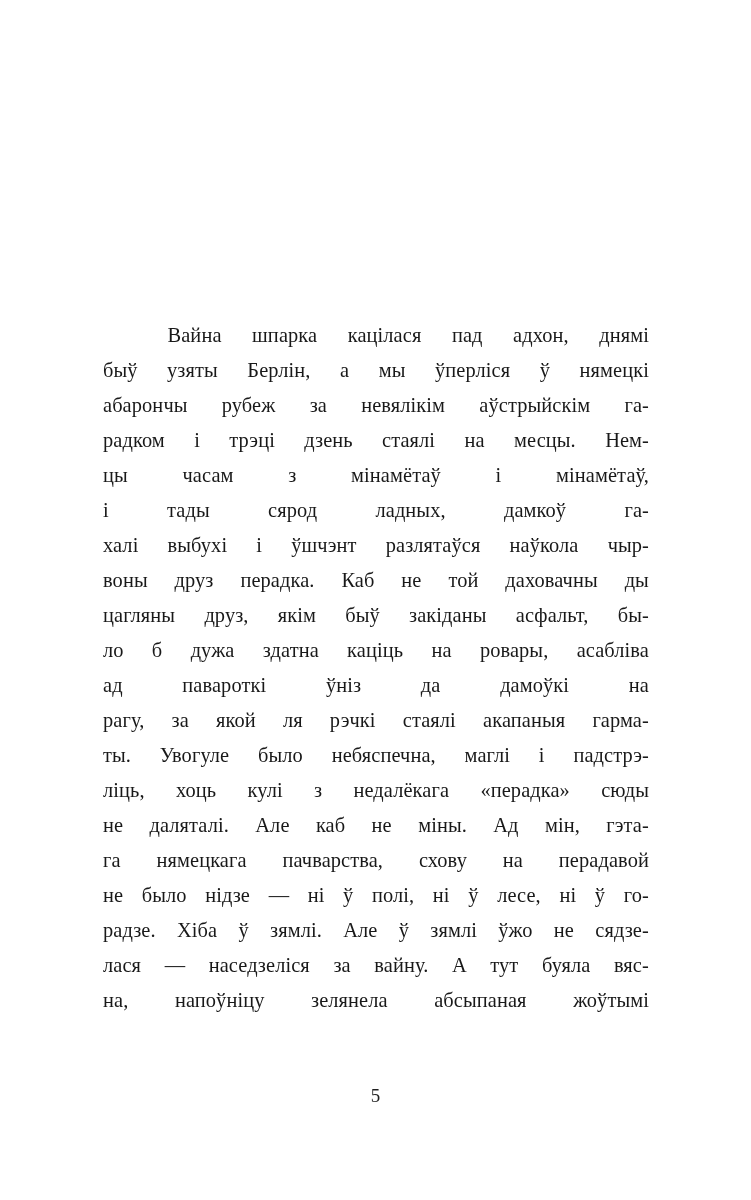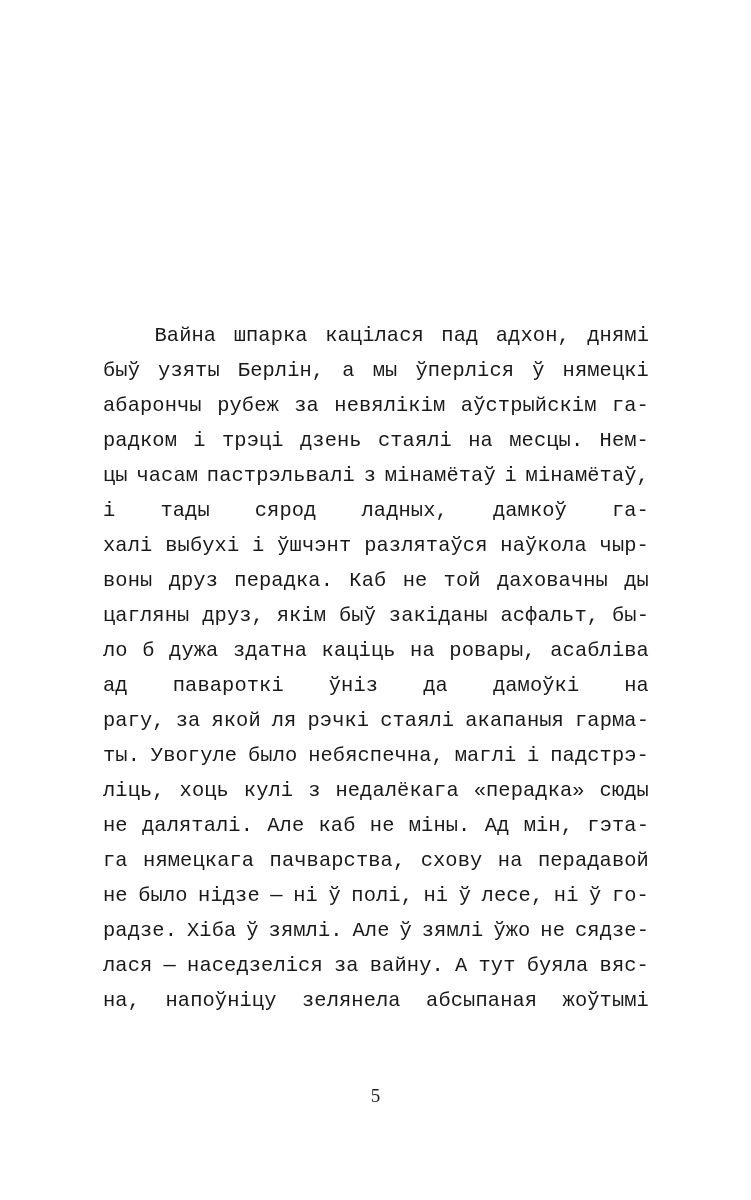--- a/index.html
+++ b/index.html
@@ -35,21 +35,20 @@
   }
 
   .para-line {
     display: block;
     font-size: 20.4px;
     line-height: 35px;
     height: 35px;
     color: #191919;
     white-space: nowrap;
     letter-spacing: 0.1px;
-    font-family: Liberation Mono, monospace;
   }
 
   
   .para-line.justify {
     display: flex;
     justify-content: space-between;
     white-space: nowrap;
   }
   .para-line.justify > span {
     white-space: pre;
@@ -114,21 +113,20 @@
           <span>трэці</span>
           <span>дзень</span>
           <span>стаялі</span>
           <span>на</span>
           <span>месцы.</span>
           <span>Нем-</span>
         </div>
         <div class="para-line justify">
           <span>цы</span>
           <span>часам</span>
-          <span>пастрэльвалі</span>
           <span>з</span>
           <span>мінамётаў</span>
           <span>і</span>
           <span>мінамётаў,</span>
         </div>
         <div class="para-line justify">
           <span>і</span>
           <span>тады</span>
           <span>сярод</span>
           <span>ладных,</span>

